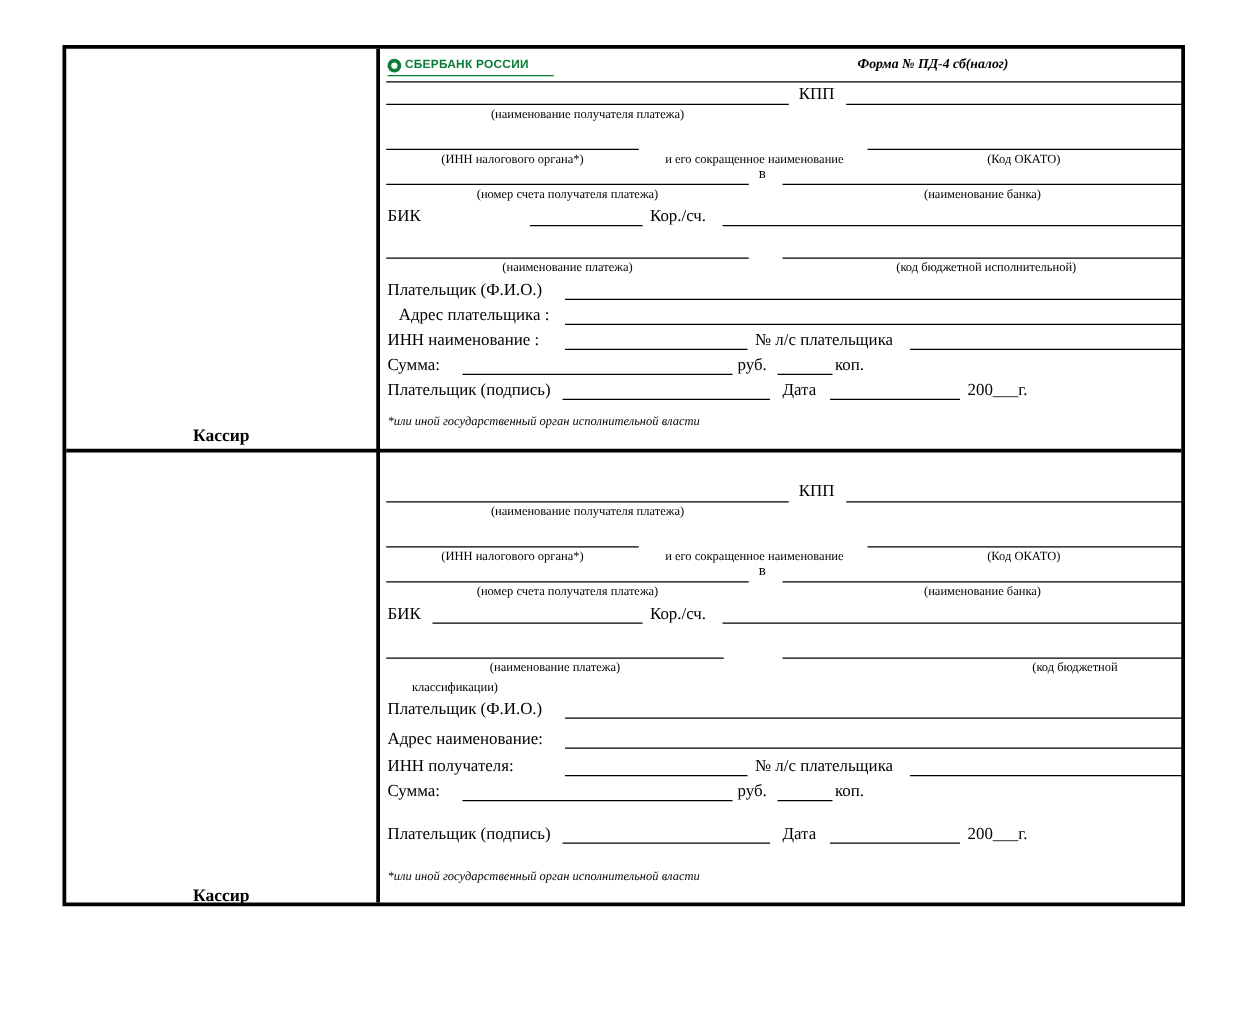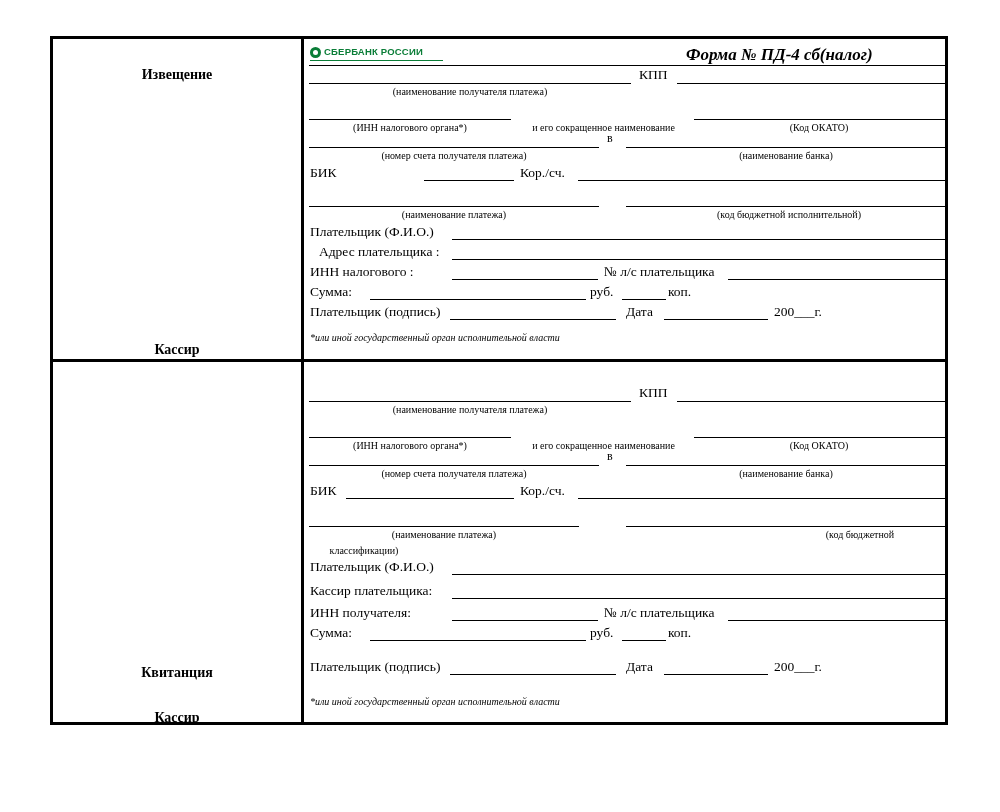--- a/index.html
+++ b/index.html
@@ -87,21 +87,21 @@
 
   .lbl {
     position: absolute;
     font-size: 13.5px;
     white-space: nowrap;
     font-family: "Liberation Serif", serif;
   }
 
   .formnum {
     position: absolute;
-    font-size: 17px;
+    font-size: 11px;
     font-weight: bold;
     font-style: italic;
     white-space: nowrap;
   }
 
   
   .logo {
     position: absolute;
     left: 6px;
     top: 6px;
@@ -149,23 +149,21 @@
 </style>
 </head>
 <body>
 
 <div class="page">
   <div class="form-frame">
 
     <div class="vert-divider"></div>
     <div class="mid-divider"></div>
 
-    <div class="left-label" style="top:28px;">Извещение</div>
     <div class="left-label" style="top:303px;">Кассир</div>
-    <div class="left-label" style="top:626px;">Квитанция</div>
     <div class="left-label" style="top:671px;">Кассир</div>
 
     <div class="body-area">
 
       <div class="logo">
         <div class="mark"></div>
         <div class="txt">СБЕРБАНК РОССИИ</div>
         <div class="underline"></div>
       </div>
 
@@ -199,21 +197,21 @@
       <div class="line" style="left:322px; top:167px; width:322px;"></div>
       <div class="cap" style="left:5px; top:170px; width:290px;">(наименование платежа)</div>
       <div class="cap" style="left:370px; top:170px; width:230px;">(код бюджетной исполнительной)</div>
 
       <div class="lbl" style="left:6px; top:185px;">Плательщик  (Ф.И.О.)</div>
       <div class="line" style="left:148px; top:200px; width:496px;"></div>
 
       <div class="lbl" style="left:15px; top:205px;">Адрес плательщика :</div>
       <div class="line" style="left:148px; top:220px; width:496px;"></div>
 
-      <div class="lbl" style="left:6px; top:225px;">ИНН налогового :</div>
+      <div class="lbl" style="left:6px; top:225px;">ИНН наименование :</div>
       <div class="line" style="left:148px; top:240px; width:146px;"></div>
       <div class="lbl" style="left:300px; top:225px;">№ л/с плательщика</div>
       <div class="line" style="left:424px; top:240px; width:220px;"></div>
 
       <div class="lbl" style="left:6px; top:245px;">Сумма:</div>
       <div class="line" style="left:66px; top:260px; width:216px;"></div>
       <div class="lbl" style="left:286px; top:245px;">руб.</div>
       <div class="line" style="left:318px; top:260px; width:44px;"></div>
       <div class="lbl" style="left:364px; top:245px;">коп.</div>
 
@@ -252,21 +250,21 @@
 
       <div class="line" style="left:5px; top:167px; width:270px;"></div>
       <div class="line" style="left:322px; top:167px; width:322px;"></div>
       <div class="cap" style="left:5px; top:170px; width:270px;">(наименование платежа)</div>
       <div class="cap" style="left:470px; top:170px; width:172px;">(код бюджетной</div>
       <div class="cap" style="left:5px; top:186px; width:110px; text-align:center;">классификации)</div>
 
       <div class="lbl" style="left:6px; top:200px;">Плательщик  (Ф.И.О.)</div>
       <div class="line" style="left:148px; top:215px; width:496px;"></div>
 
-      <div class="lbl" style="left:6px; top:224px;">Кассир плательщика:</div>
+      <div class="lbl" style="left:6px; top:224px;">Адрес наименование:</div>
       <div class="line" style="left:148px; top:239px; width:496px;"></div>
 
       <div class="lbl" style="left:6px; top:246px;">ИНН получателя:</div>
       <div class="line" style="left:148px; top:261px; width:146px;"></div>
       <div class="lbl" style="left:300px; top:246px;">№ л/с плательщика</div>
       <div class="line" style="left:424px; top:261px; width:220px;"></div>
 
       <div class="lbl" style="left:6px; top:266px;">Сумма:</div>
       <div class="line" style="left:66px; top:281px; width:216px;"></div>
       <div class="lbl" style="left:286px; top:266px;">руб.</div>

